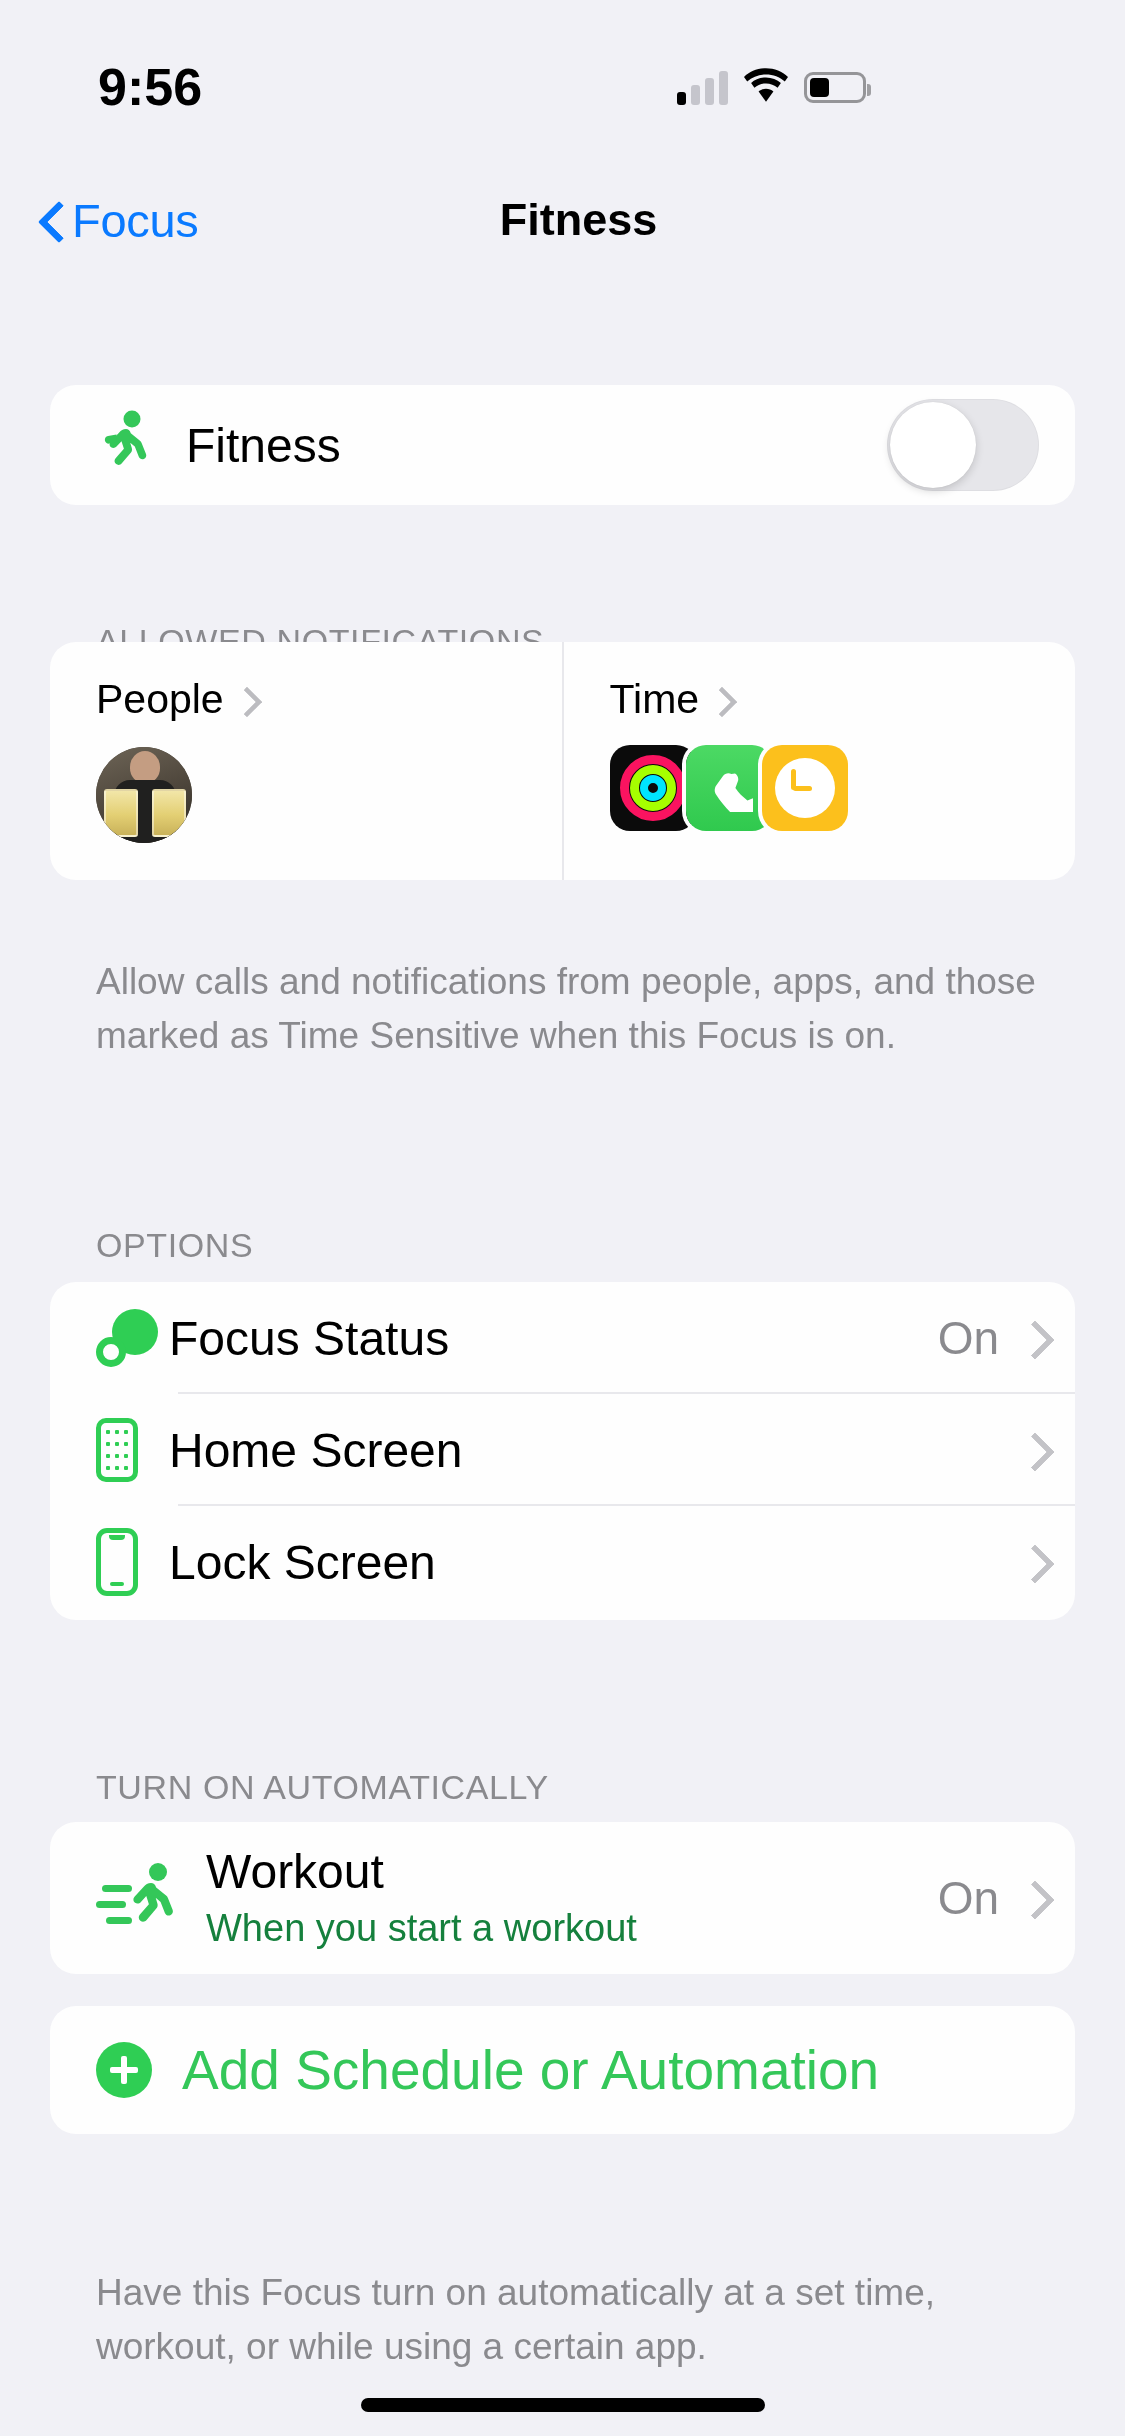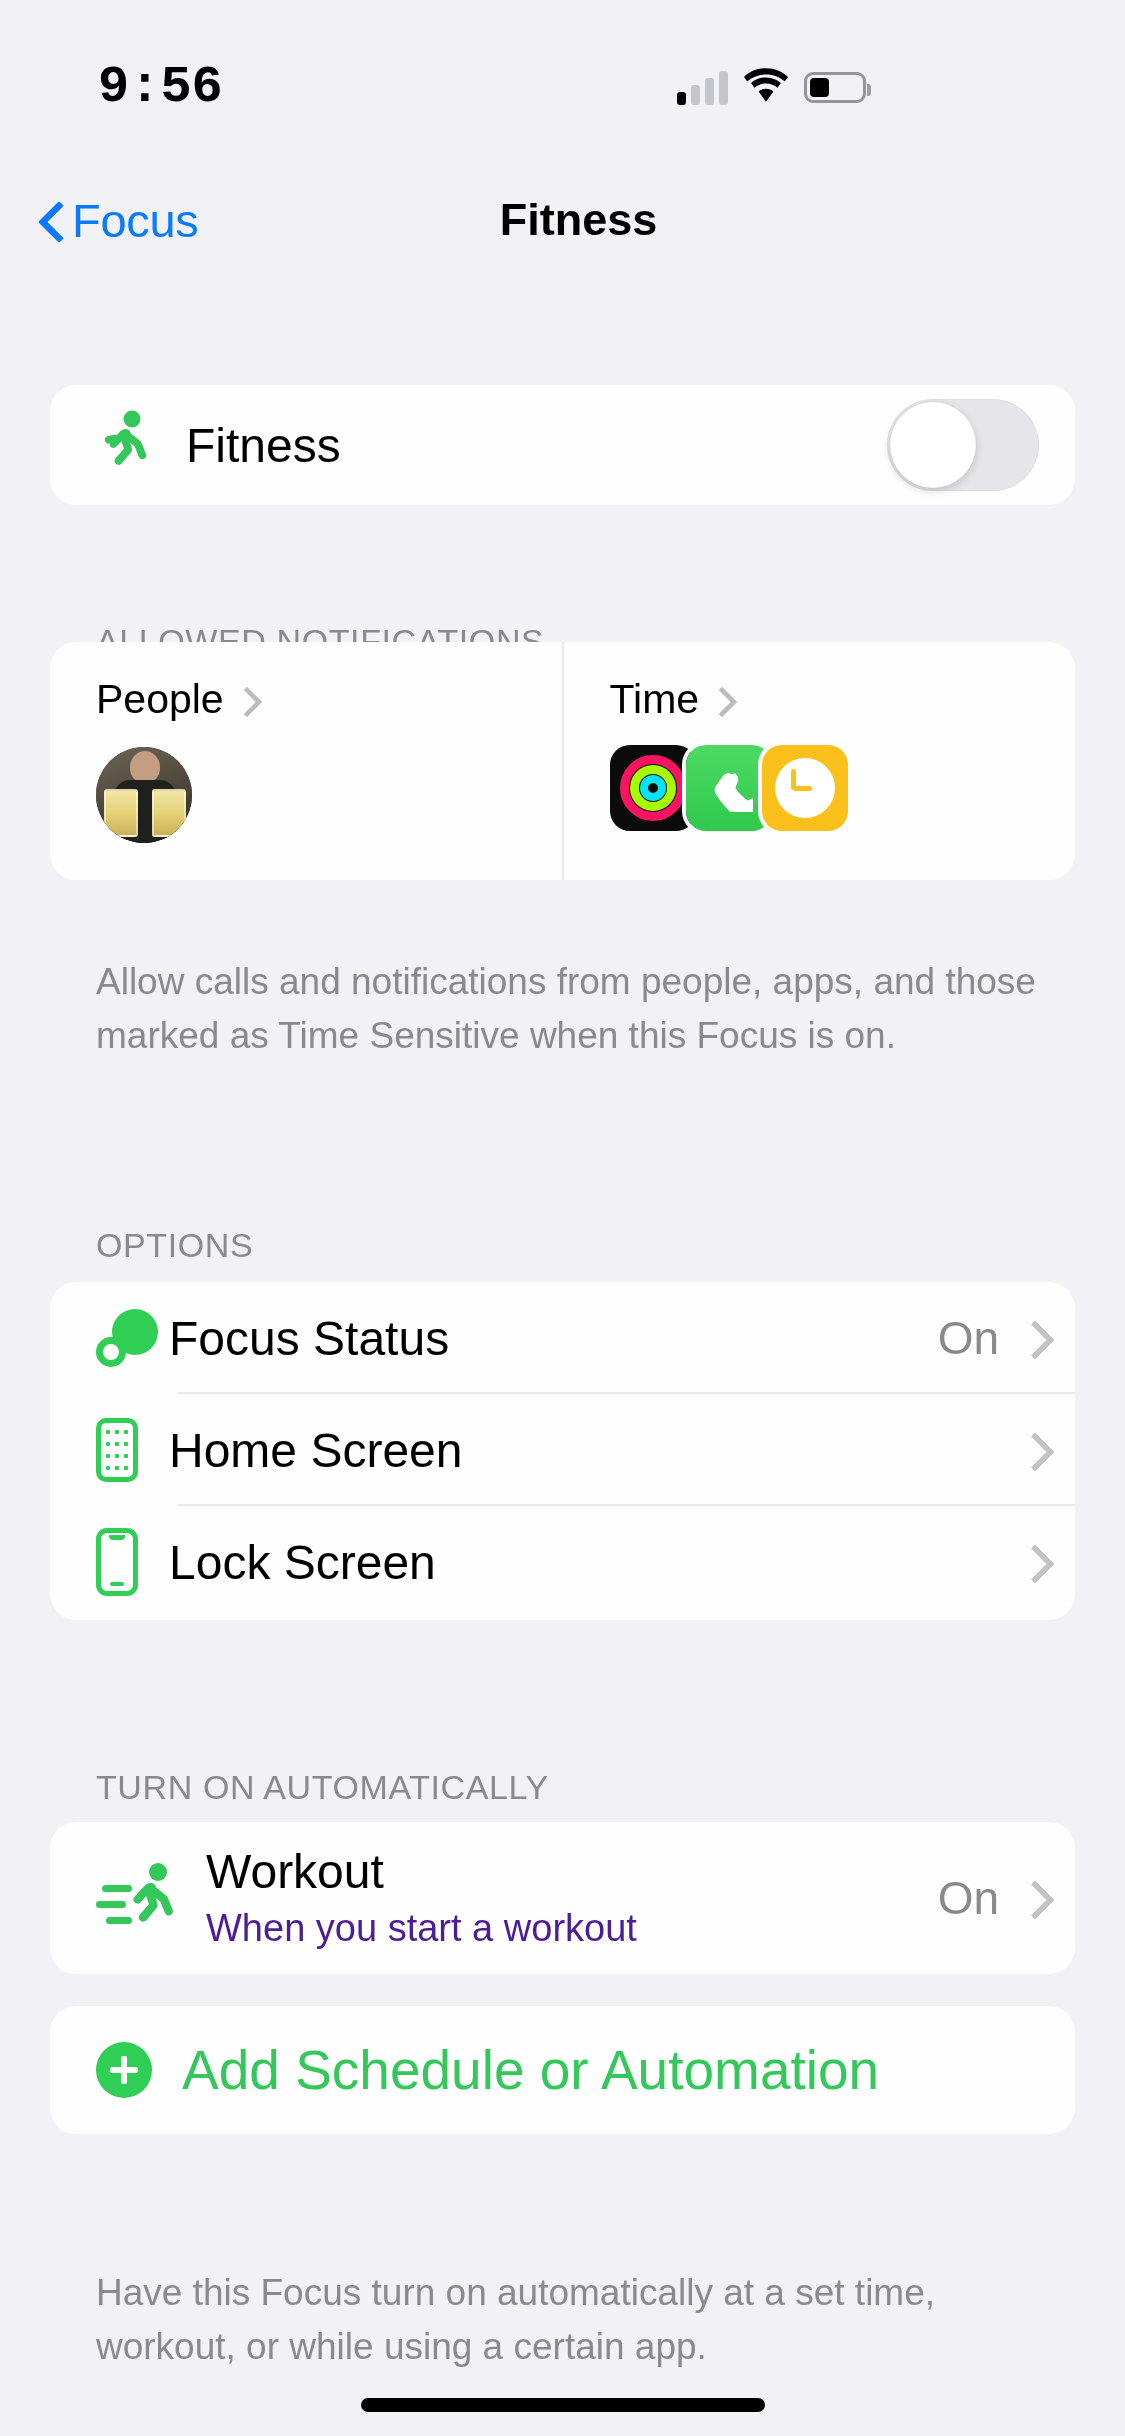--- a/index.html
+++ b/index.html
@@ -21,21 +21,20 @@
   
   .status-bar {
     position: absolute;
     top: 0; left: 0;
     width: 936px;
     height: 140px;
     display: flex;
     align-items: center;
     justify-content: space-between;
     padding: 34px 70px 0 98px;
-    font-family: Liberation Mono, monospace;
   }
   .status-time {
     font-size: 52px;
     font-weight: bold;
     color: #000;
     letter-spacing: 0px;
   }
   .status-right {
     display: flex;
     align-items: center;
@@ -433,21 +432,21 @@
     top: 1822px;
     height: 152px;
     display: flex;
     align-items: center;
     padding: 0 36px 0 46px;
     cursor: pointer;
   }
   .workout-icon-wrap { width: 100px; display: flex; align-items: center; }
   .workout-text { flex: 1; margin-left: 10px; }
   .workout-title { font-size: 48px; color: #000; line-height: 58px; }
-  .workout-sub { font-size: 38px; color: #4c1d95; line-height: 50px; margin-top: 2px; }
+  .workout-sub { font-size: 38px; color: #15803d; line-height: 50px; margin-top: 2px; }
 
   #add-card {
     top: 2006px;
     height: 128px;
     display: flex;
     align-items: center;
     padding: 0 36px 0 46px;
     cursor: pointer;
   }
   .plus-circle {

